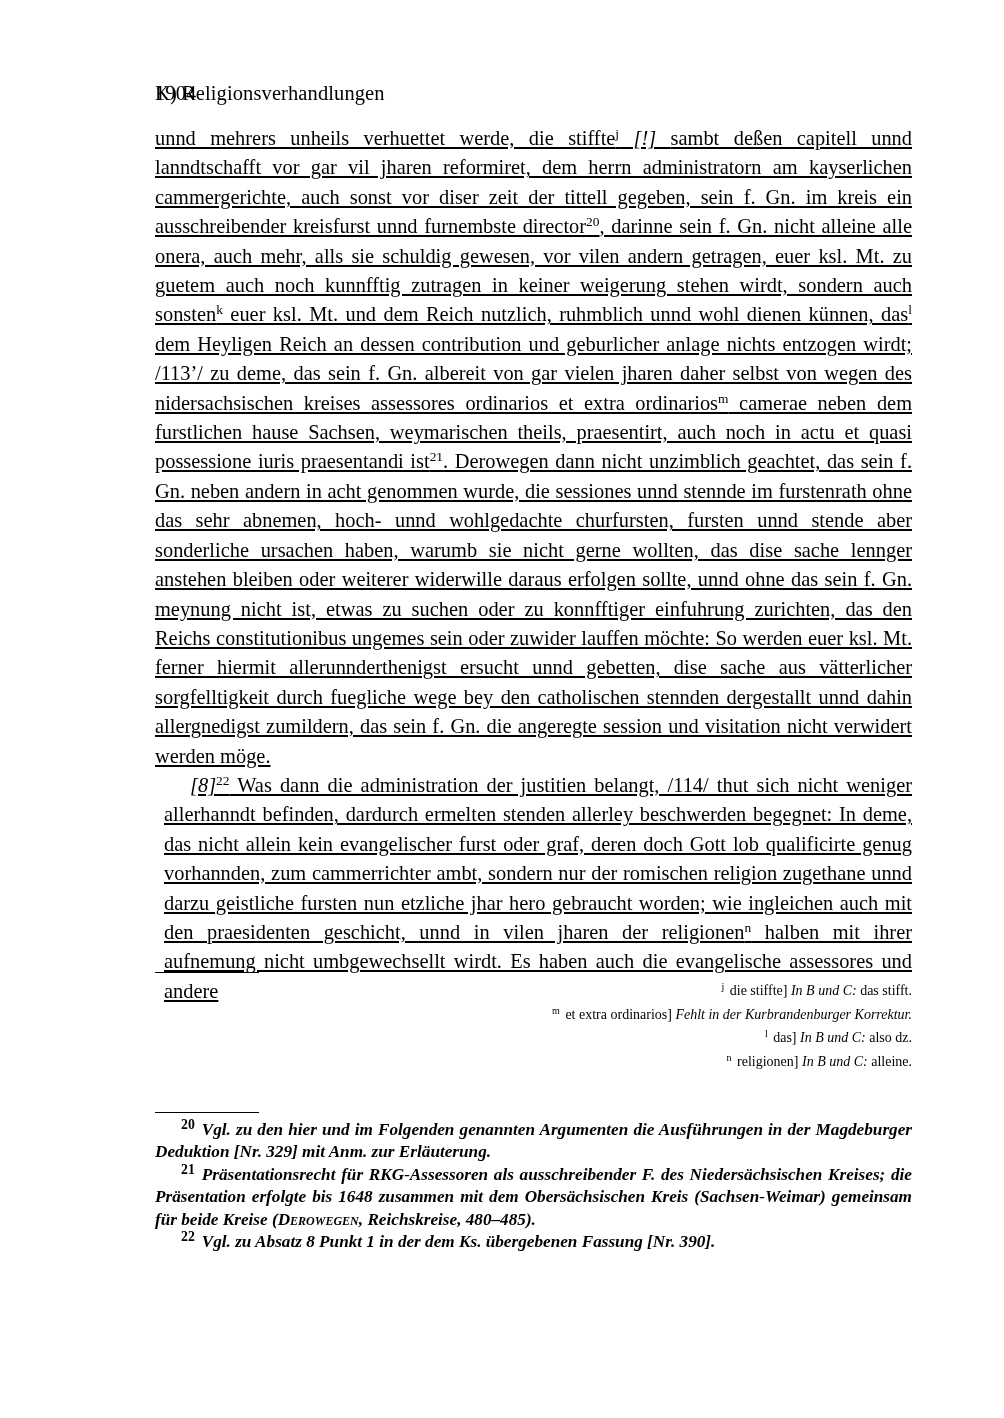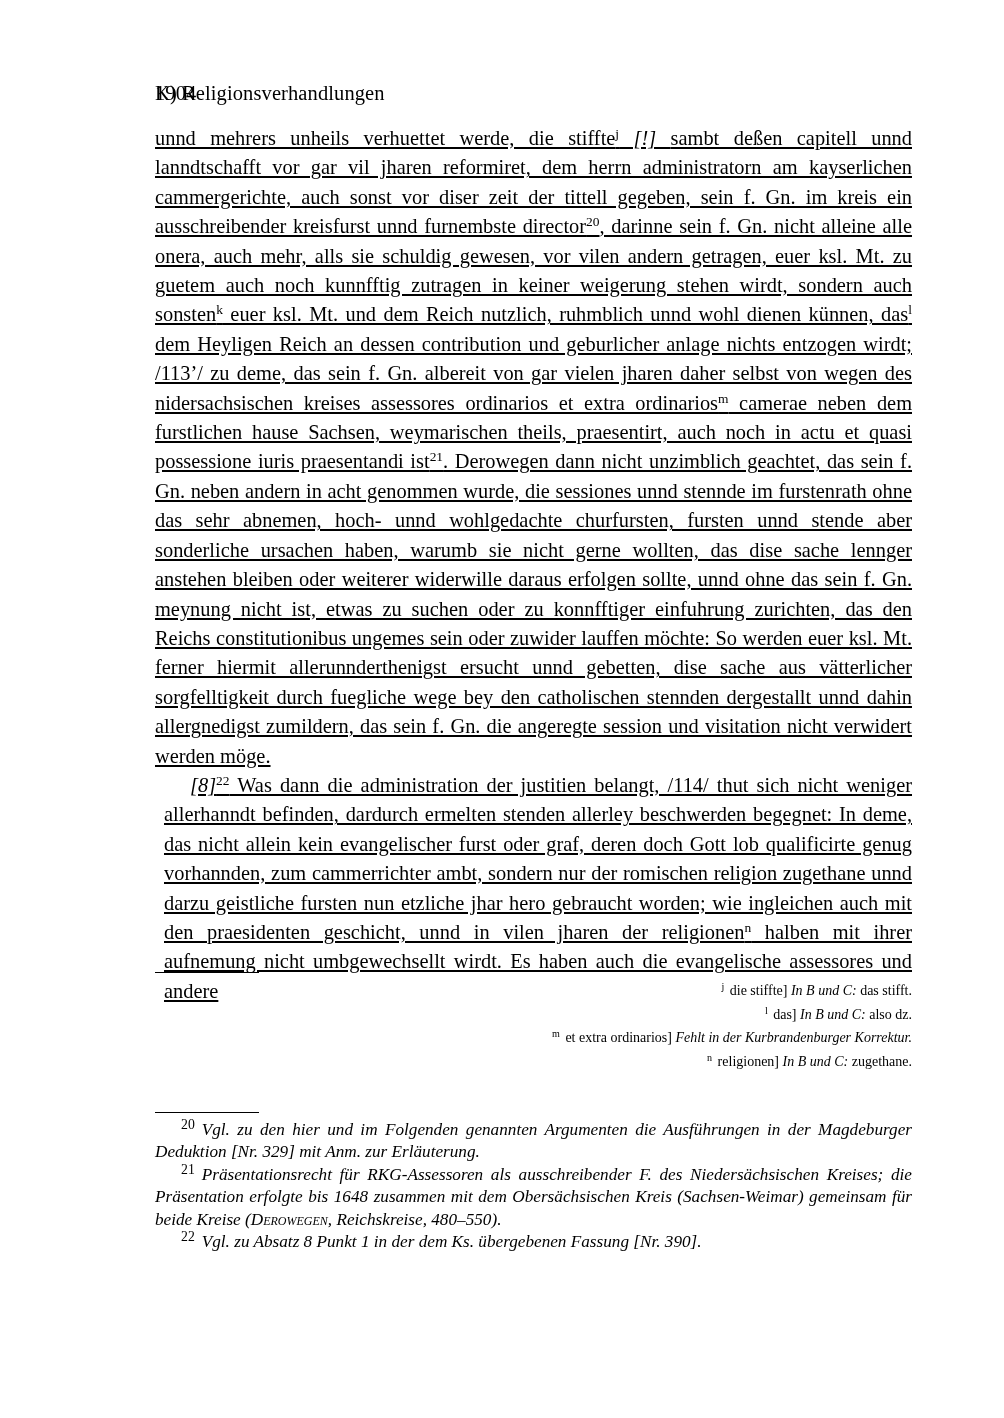--- a/index.html
+++ b/index.html
@@ -107,20 +107,21 @@
     line-height: 0;
     padding-right: 2px;
   }
 
   
   .fn-block {
     position: absolute;
     left: 155px;
     top: 1112px;
     width: 757px;
+    font-weight: bold;
   }
   .fn {
     font-size: 17.2px;
     line-height: 22.4px;
     margin: 0;
     text-align: justify;
     font-style: italic;
   }
   .fn .num {
     font-style: normal;
@@ -147,28 +148,28 @@
 
   <div class="body-block">
     <p class="para"><span>unnd mehrers unheils verhuettet werde, die stiffte</span><sup class="note">j</sup><span class="it"> [!] </span><span>sambt deßen capitell unnd lanndtschafft vor gar vil jharen reformiret, dem herrn administratorn am kayserlichen cammergerichte, auch sonst vor diser zeit der tittell gegeben, sein f. Gn. im kreis ein ausschreibender kreisfurst unnd furnembste director</span><sup class="note">20</sup><span>, darinne sein f. Gn. nicht alleine alle onera, auch mehr, alls sie schuldig gewesen, vor vilen andern getragen, euer ksl. Mt. zu guetem auch noch kunnfftig zutragen in keiner weigerung stehen wirdt, sondern auch sonsten</span><sup class="note">k</sup><span> euer ksl. Mt. und dem Reich nutzlich, ruhmblich unnd wohl dienen künnen, das</span><sup class="note">l</sup><span> dem Heyligen Reich an dessen contribution und geburlicher anlage nichts entzogen wirdt; /113’/ zu deme, das sein f. Gn. albereit von gar vielen jharen daher selbst von wegen des nidersachsischen kreises assessores ordinarios et extra ordinarios</span><sup class="note">m</sup><span> camerae neben dem furstlichen hause Sachsen, weymarischen theils, praesentirt, auch noch in actu et quasi possessione iuris praesentandi ist</span><sup class="note">21</sup><span>. Derowegen dann nicht unzimblich geachtet, das sein f. Gn. neben andern in acht genommen wurde, die sessiones unnd stennde im furstenrath ohne das sehr abnemen, hoch- unnd wohlgedachte churfursten, fursten unnd stende aber sonderliche ursachen haben, warumb sie nicht gerne wollten, das dise sache lennger anstehen bleiben oder weiterer widerwille daraus erfolgen sollte, unnd ohne das sein f. Gn. meynung nicht ist, etwas zu suchen oder zu konnfftiger einfuhrung zurichten, das den Reichs constitutionibus ungemes sein oder zuwider lauffen möchte: So werden euer ksl. Mt. ferner hiermit allerunnderthenigst ersucht unnd gebetten, dise sache aus vätterlicher sorgfelltigkeit durch fuegliche wege bey den catholischen stennden dergestallt unnd dahin allergnedigst zumildern, das sein f. Gn. die angeregte session und visitation nicht verwidert werden möge.</span></p>
     <p class="para indent"><span class="it">[8]</span><sup class="note">22</sup><span> Was dann die administration der justitien belangt, /114/ thut sich nicht weniger allerhanndt befinden, dardurch ermelten stenden allerley beschwerden begegnet: In deme, das nicht allein kein evangelischer furst oder graf, deren doch Gott lob qualificirte genug vorhannden, zum cammerrichter ambt, sondern nur der romischen religion zugethane unnd darzu geistliche fursten nun etzliche jhar hero gebraucht worden; wie ingleichen auch mit den praesidenten geschicht, unnd in vilen jharen der religionen</span><sup class="note">n</sup><span> halben mit ihrer aufnemung nicht umbgewechsellt wirdt. Es haben auch die evangelische assessores und andere</span></p>
   </div>
 
   <div class="app-block">
     <div class="rule"></div>
     <div>
         <p class="app-line"><span class="sig">j</span> <span>die stiffte]</span><span class="it"> In B und C:</span><span> das stifft.</span></p>
+        <p class="app-line"><span class="sig">m</span> <span>et extra ordinarios]</span><span class="it"> Fehlt in der Kurbrandenburger Korrektur.</span></p>
         <p class="app-line"><span class="sig">l</span> <span>das]</span><span class="it"> In B und C:</span><span> also dz.</span></p>
-        <p class="app-line"><span class="sig">m</span> <span>et extra ordinarios]</span><span class="it"> Fehlt in der Kurbrandenburger Korrektur.</span></p>
-        <p class="app-line"><span class="sig">n</span> <span>religionen]</span><span class="it"> In B und C:</span><span> zugethane.</span></p>
+        <p class="app-line"><span class="sig">n</span> <span>religionen]</span><span class="it"> In B und C:</span><span> alleine.</span></p>
       </div>
   </div>
 
   <div class="fn-block">
     <div class="rule"></div>
     <div>
         <p class="fn"><span class="num lead">20</span><span class="gap"></span><span class="it">Vgl. zu den hier und im Folgenden genannten Argumenten die Ausführungen in der Magdeburger Deduktion [Nr. 329] mit Anm. zur Erläuterung.</span></p>
-        <p class="fn"><span class="num lead">21</span><span class="gap"></span><span class="it">Präsentationsrecht für RKG-Assessoren als ausschreibender F. des Niedersächsischen Kreises; die Präsentation erfolgte bis 1648 zusammen mit dem Obersächsischen Kreis (Sachsen-Weimar) gemeinsam für beide Kreise (</span><span class="sc">Derowegen</span><span class="it">, Reichskreise, 480–550).</span></p>
+        <p class="fn"><span class="num lead">21</span><span class="gap"></span><span class="it">Präsentationsrecht für RKG-Assessoren als ausschreibender F. des Niedersächsischen Kreises; die Präsentation erfolgte bis 1648 zusammen mit dem Obersächsischen Kreis (Sachsen-Weimar) gemeinsam für beide Kreise (</span><span class="sc">Derowegen</span><span class="it">, Reichskreise, 480–485).</span></p>
         <p class="fn"><span class="num lead">22</span><span class="gap"></span><span class="it">Vgl. zu Absatz 8 Punkt 1 in der dem Ks. übergebenen Fassung [Nr. 390].</span></p>
       </div>
   </div>
 
 </div>
 
 </body></html>

